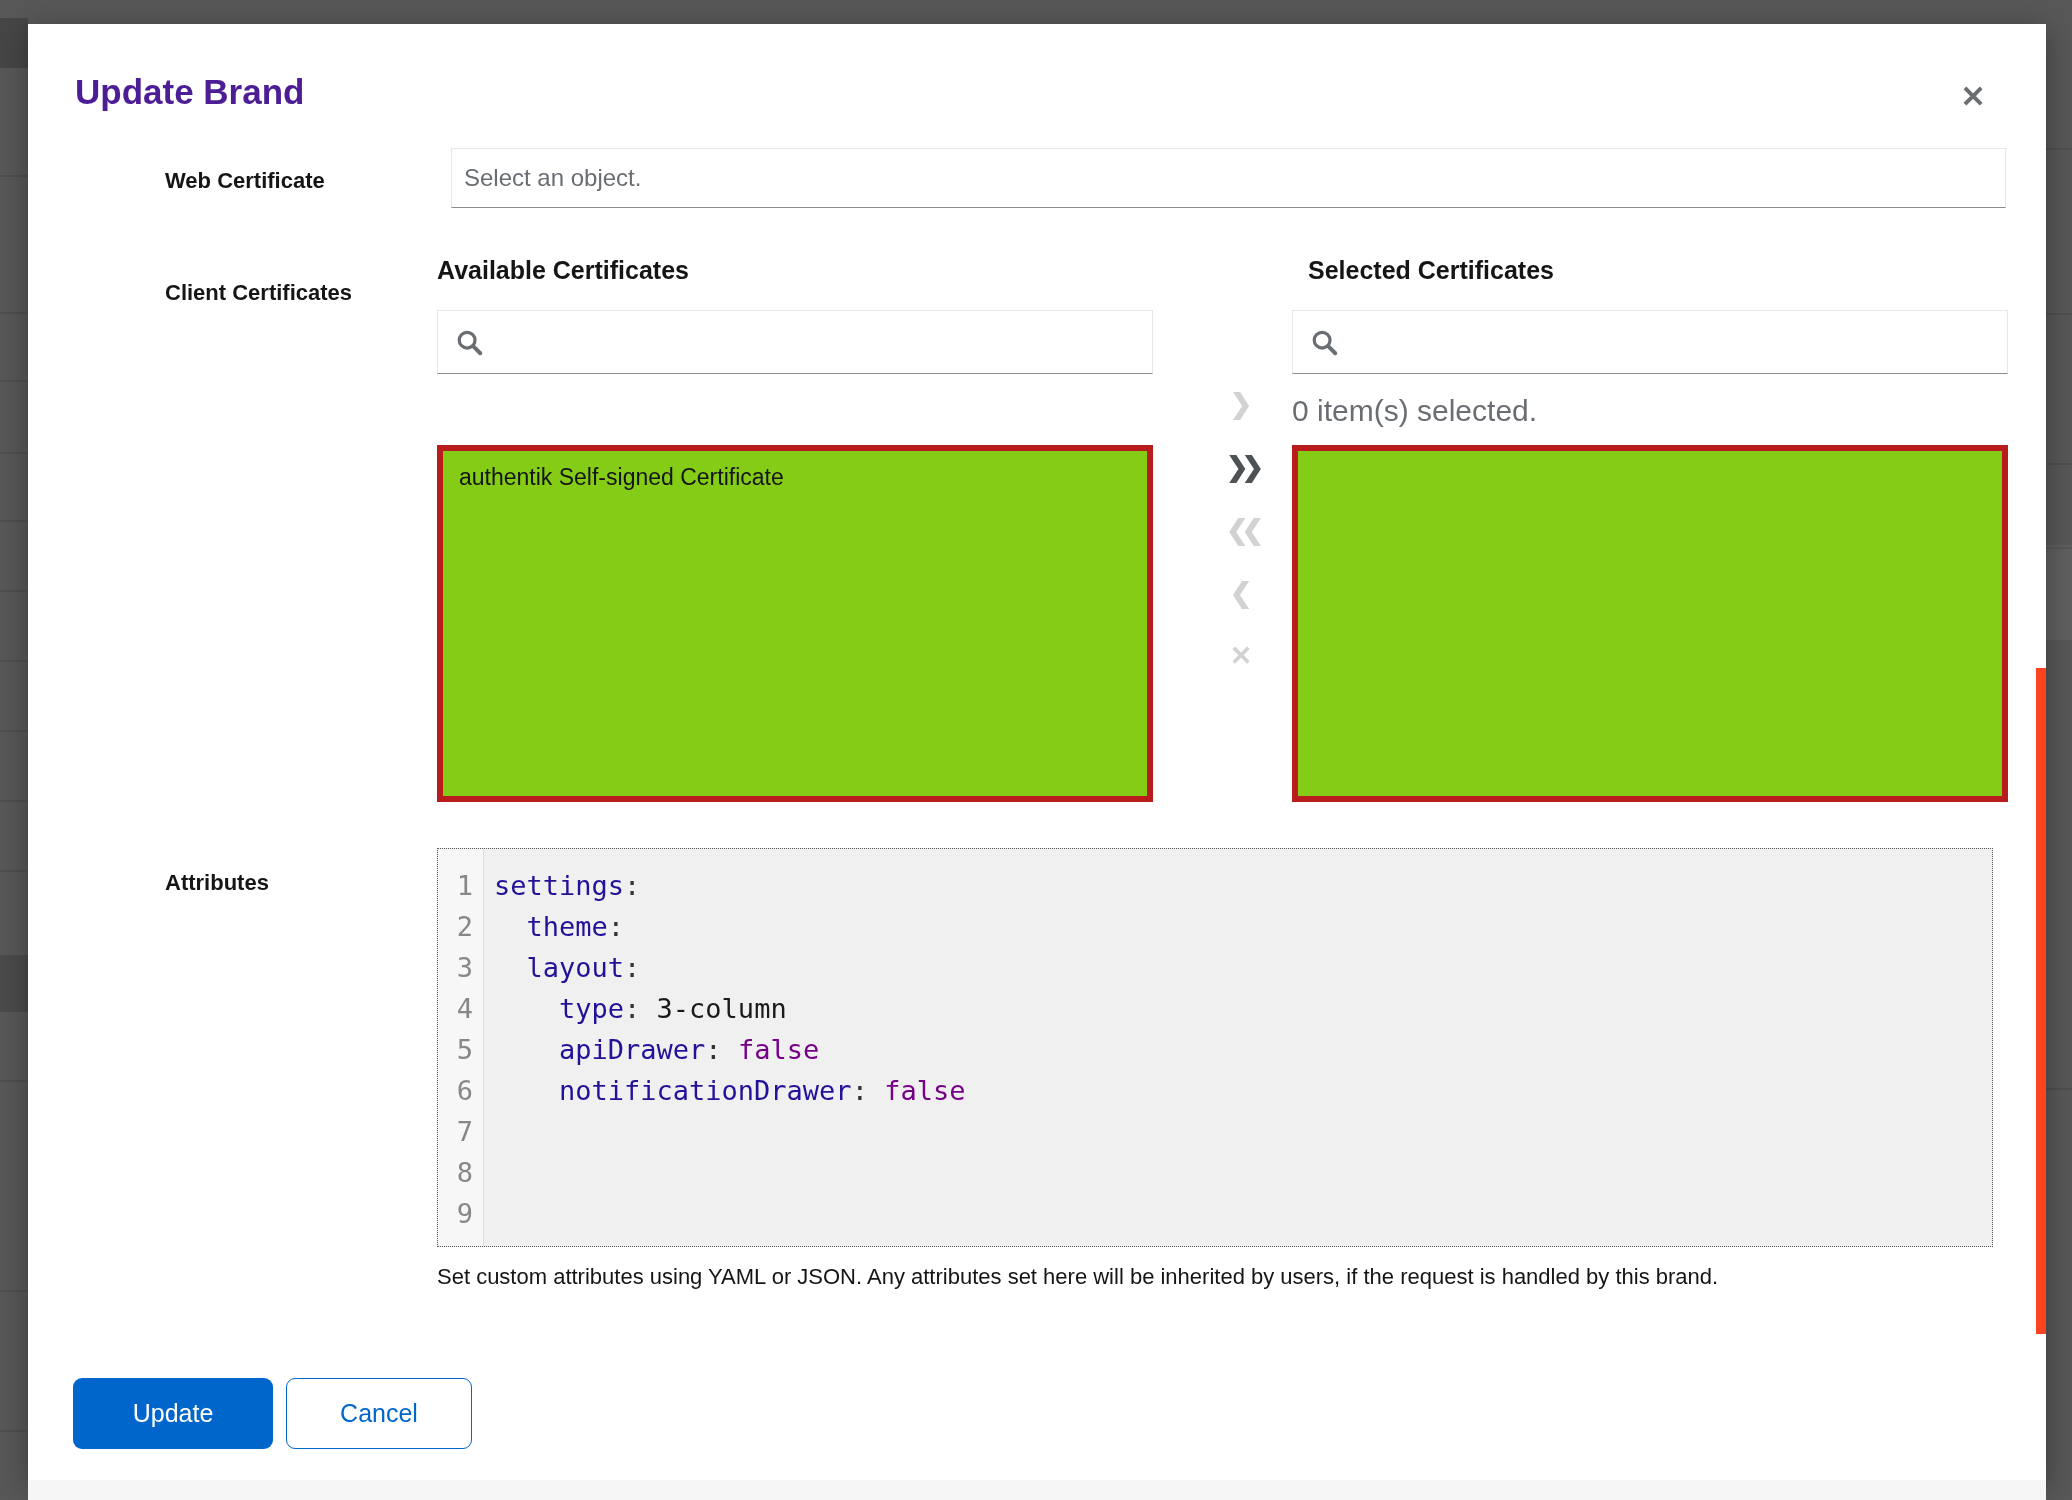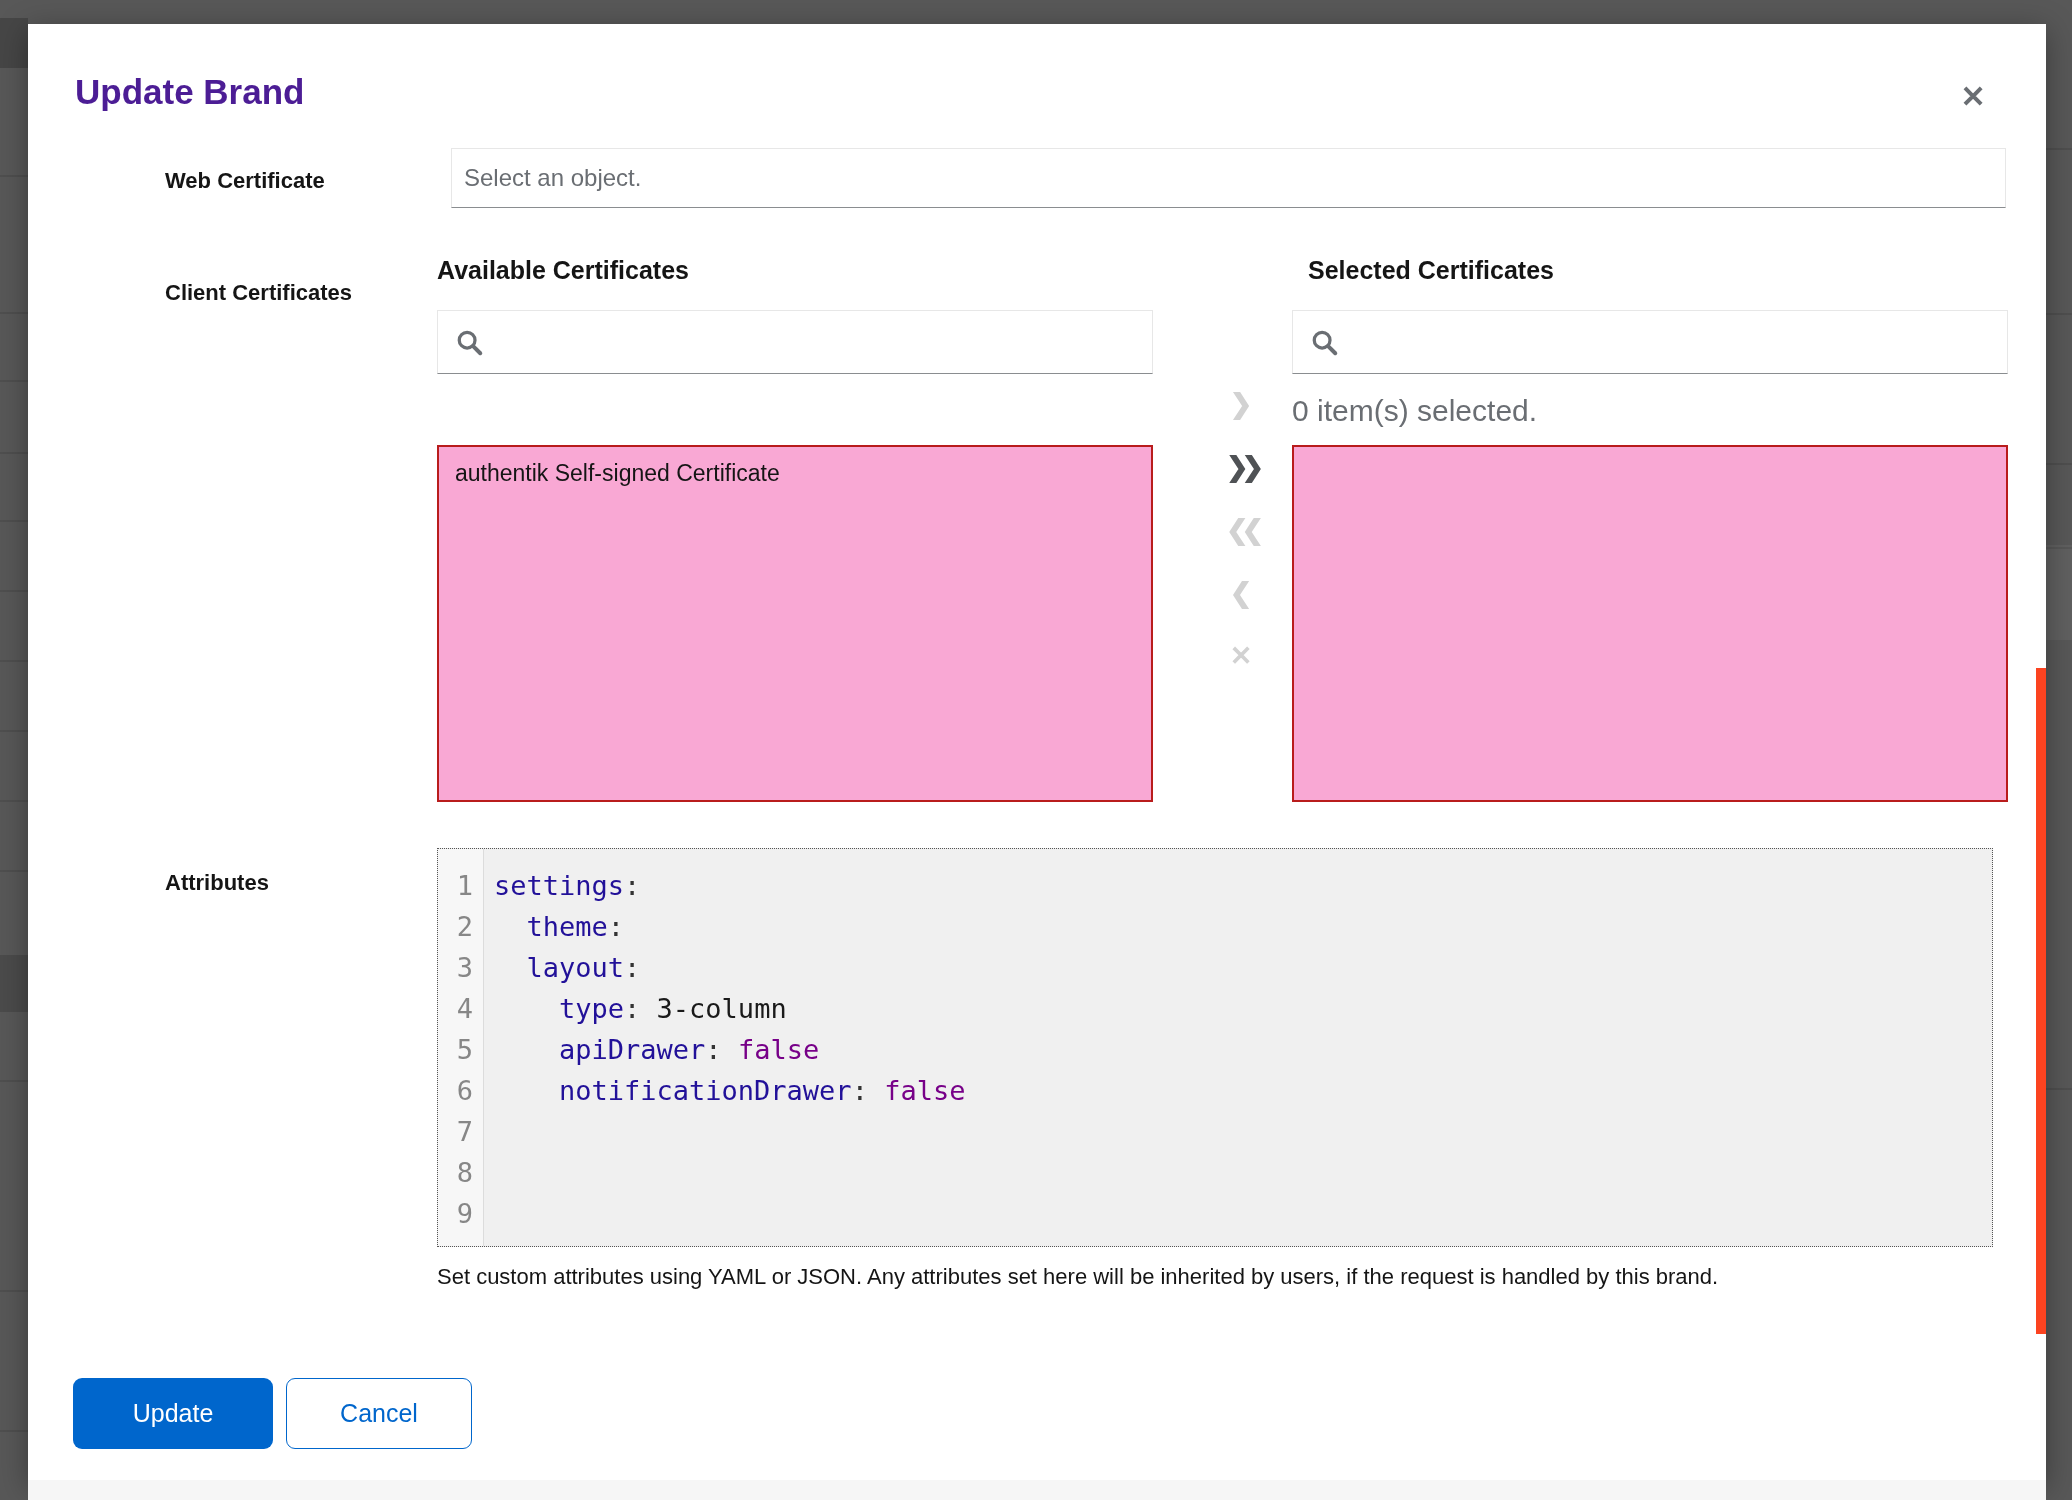--- a/index.html
+++ b/index.html
@@ -59,21 +59,21 @@
   #search-available{left:409px;}
   #search-selected{left:1264px;}
   .search-box input{
     border:none;outline:none;flex:1;height:100%;font-size:23px;color:#151515;
     font-family:"Liberation Sans",sans-serif;background:transparent;
   }
   .status-text{position:absolute;left:1264px;top:370px;font-size:30px;color:#6a6e73;}
 
   .list-box{
     position:absolute;top:421px;width:716px;height:357px;
-    border:2px solid #b91c1c;background:#f9a8d4;overflow:auto;
+    border:6px solid #b91c1c;background:#84cc16;overflow:auto;
   }
   #available-list{left:409px;}
   #selected-list{left:1264px;}
   .list-item{padding:13px 16px;font-size:23px;color:#151515;cursor:pointer;}
 
   .dual-controls{
     position:absolute;left:1158px;top:359px;width:110px;
     display:flex;flex-direction:column;align-items:center;gap:21px;
   }
   .ctrl-btn{

